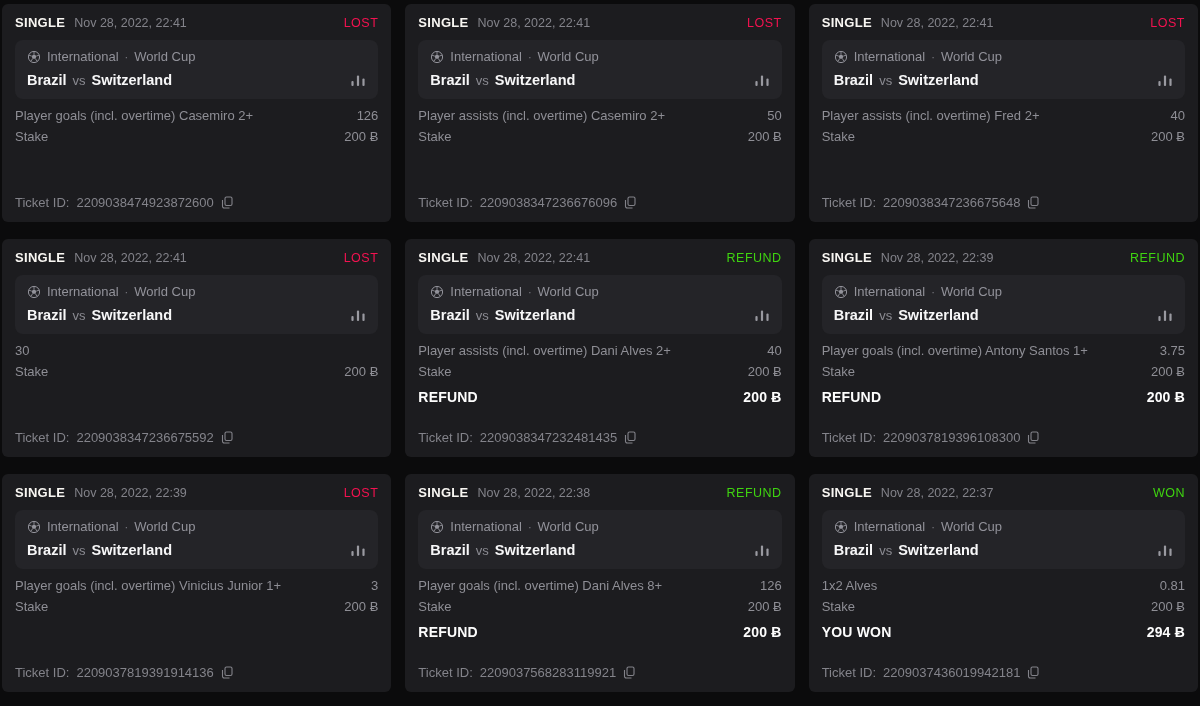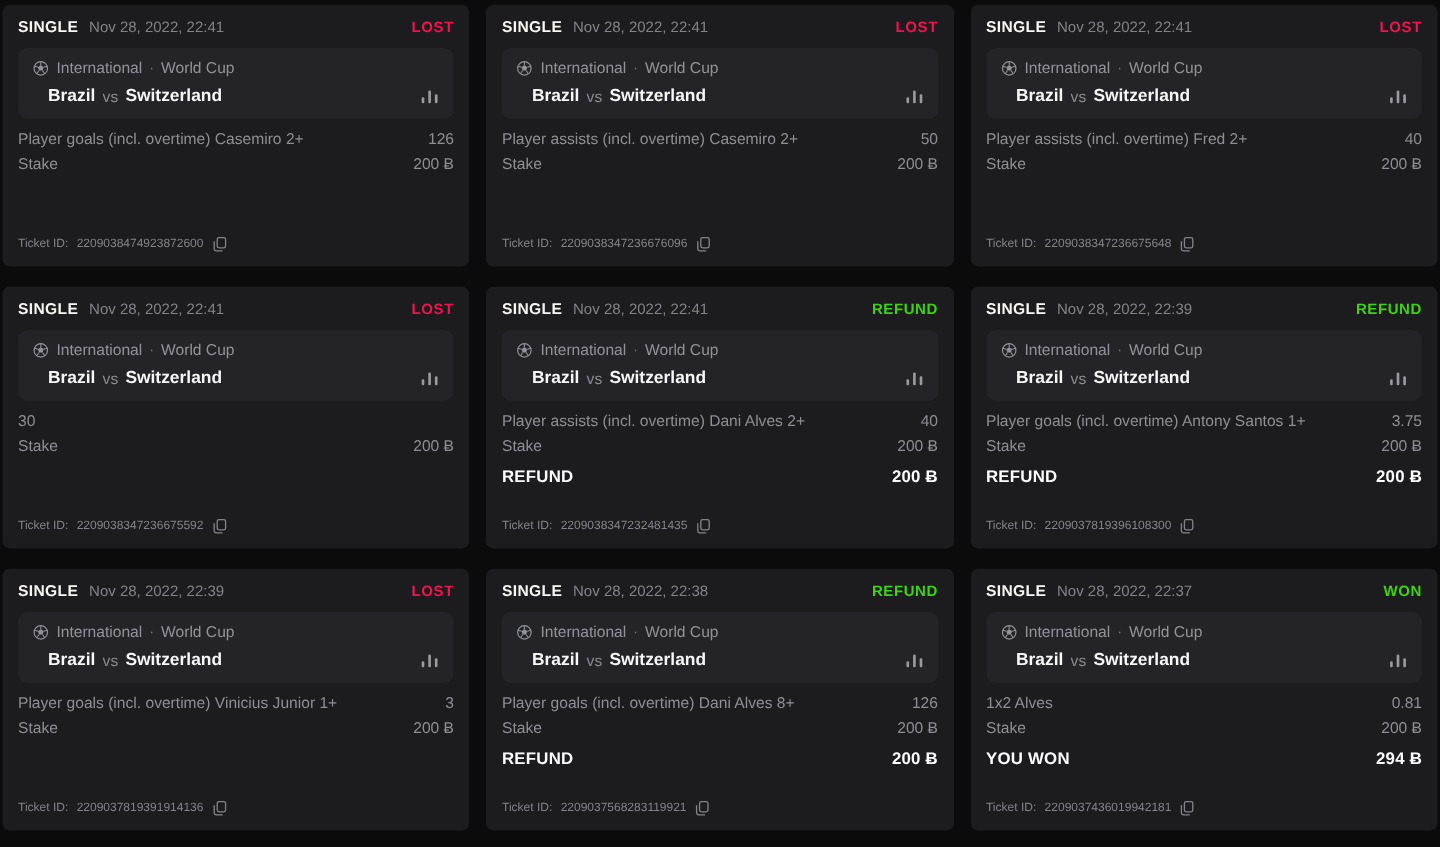--- a/index.html
+++ b/index.html
@@ -7,37 +7,37 @@
        font-family:"Liberation Sans","DejaVu Sans",sans-serif;
        -webkit-font-smoothing:antialiased;}
   .grid{display:grid;width:1200px;height:590px;box-sizing:border-box;
         padding:4px 2px 0;grid-template-columns:repeat(3,1fr);
         grid-auto-rows:218px;gap:17px 14px;}
   .card{background:#1c1c1f;border-radius:6px;display:flex;flex-direction:column;
         box-sizing:border-box;padding:11px 13px 12px;}
   .card-head{display:flex;align-items:baseline;gap:9px;}
   .type{font-weight:700;color:#f8f6f2;font-size:13px;letter-spacing:.3px;}
   .date{color:#83838a;font-size:12.5px;}
-  .status{margin-left:auto;font-weight:700;font-size:12.5px;letter-spacing:.5px;padding-left:40px;}
+  .status{margin-left:auto;font-weight:400;font-size:12.5px;letter-spacing:.5px;padding-left:40px;}
   .status[data-status="lost"]{color:#f31250;}
   .status[data-status="refund"],.status[data-status="won"]{color:#3fd410;}
   .match{background:#242428;border-radius:8px;margin-top:10px;padding:9px 12px 11px;}
   .league{display:flex;align-items:center;gap:6px;color:#92929a;font-size:13px;}
   .league .sep{font-size:11px;color:#7d7d84;}
   .teams{display:flex;align-items:center;gap:6px;margin-top:8px;
-         font-size:14.5px;font-weight:700;color:#f7f7f8;margin-left:13px;}
+         font-size:14.5px;font-weight:700;color:#f7f7f8;}
   .teams .vs{color:#8b8b92;font-weight:400;font-size:13px;}
   .stats-btn{margin-left:auto;display:flex;align-items:center;color:#9a9aa1;cursor:pointer;}
   .rows{margin-top:10px;display:flex;flex-direction:column;gap:6px;}
   .row{display:flex;justify-content:space-between;color:#8e8e95;
        font-size:13px;line-height:1.15;text-align:right;}
   .row.result-row{color:#fdfdfd;font-weight:700;font-size:14px;margin-top:3px;
                   letter-spacing:.2px;}
   .ticket{margin-top:auto;display:flex;align-items:center;gap:7px;
-          color:#83838a;font-size:10px;}
+          color:#83838a;font-size:13px;}
   .copy-btn{display:flex;align-items:center;color:#83838a;cursor:pointer;}
   svg{display:block;}
 </style>
 </head>
 <body>
 
 <main class="grid" id="grid">
   <article class="card">
     <header class="card-head">
       <span class="type">SINGLE</span>

